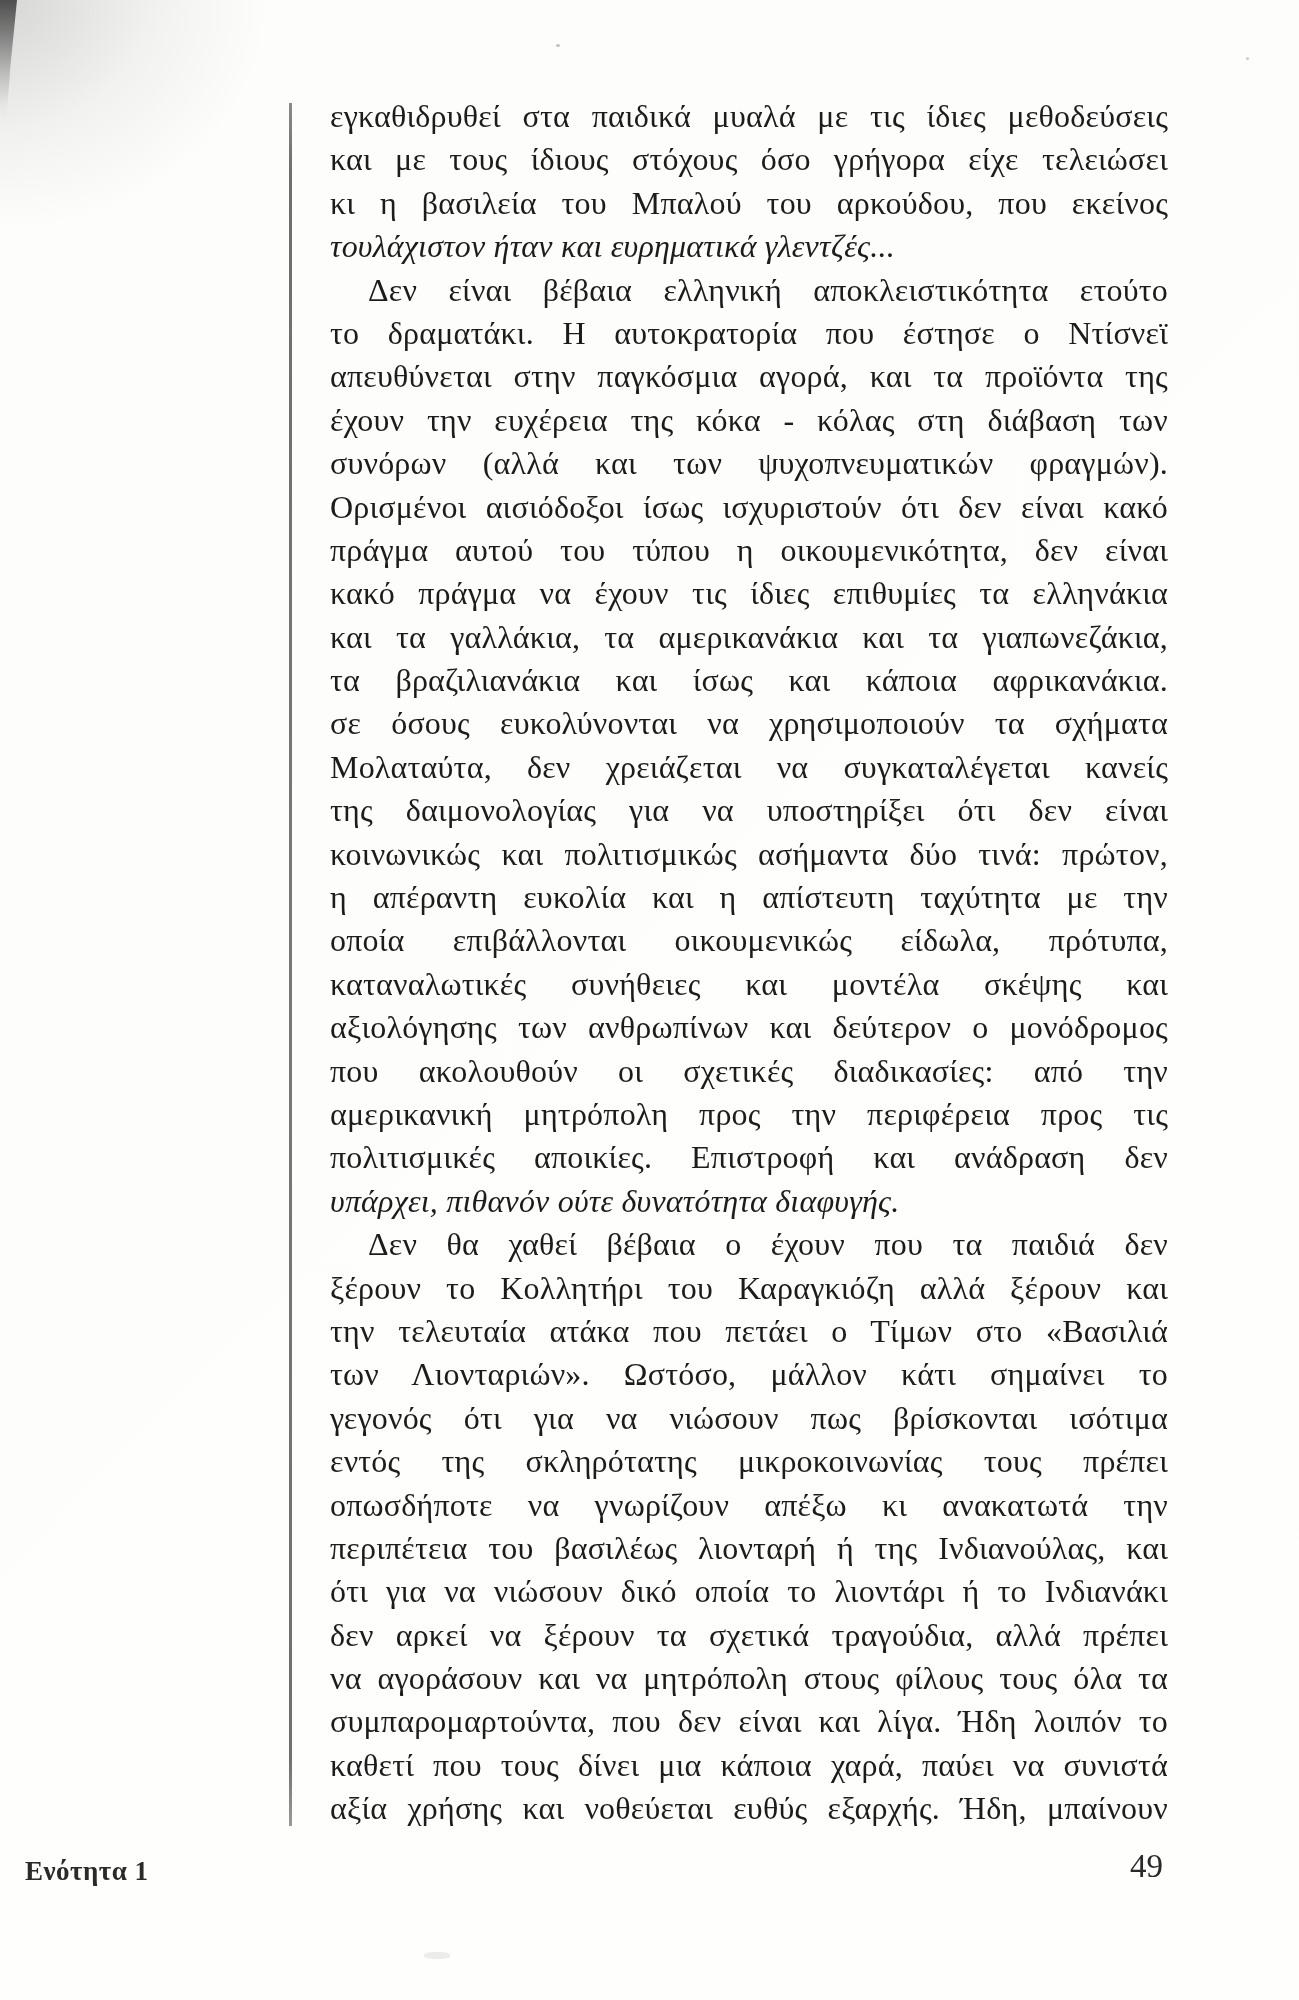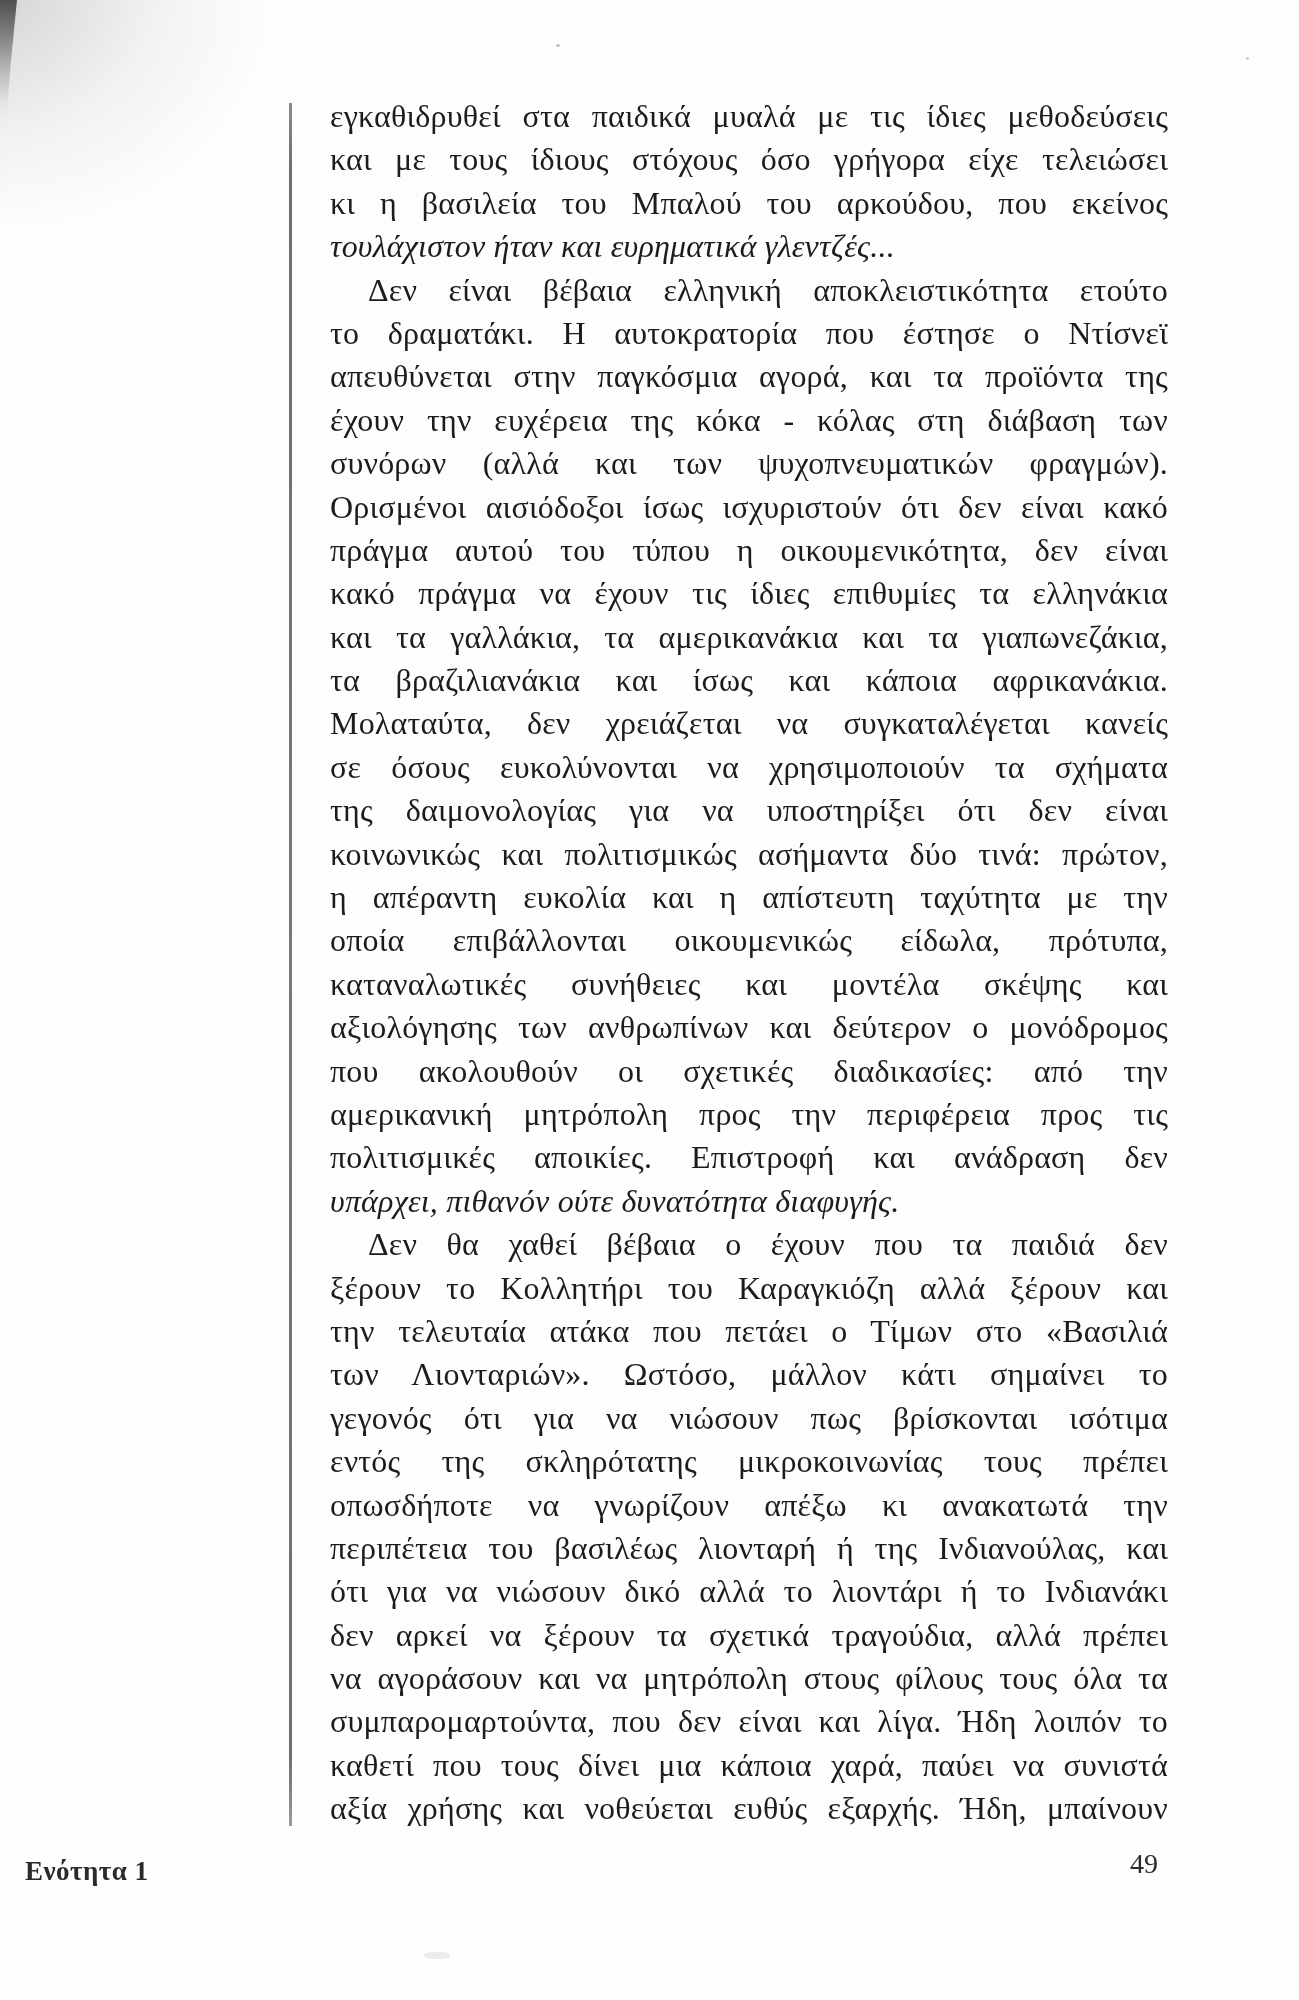--- a/index.html
+++ b/index.html
@@ -64,21 +64,21 @@
     position: absolute;
     left: 25px; top: 1856px;
     font-size: 27px;
     color: #2a2a2a;
     letter-spacing: 0.5px;
     font-weight: bold;
   }
   .page-number {
     position: absolute;
     left: 1130px; top: 1848px;
-    font-size: 28px;
+    font-size: 33px;
     color: #2a2a2a;
     text-align: center;
   }
 </style>
 </head>
 <body>
 
 <div class="page">
   <div class="corner-smudge"></div>
   <div class="corner-strip"></div>
@@ -96,41 +96,41 @@
       <div class="line indent">Δεν είναι βέβαια ελληνική αποκλειστικότητα ετούτο</div>
       <div class="line">το δραματάκι. Η αυτοκρατορία που έστησε ο Ντίσνεϊ</div>
       <div class="line">απευθύνεται στην παγκόσμια αγορά, και τα προϊόντα της</div>
       <div class="line">έχουν την ευχέρεια της κόκα - κόλας στη διάβαση των</div>
       <div class="line">συνόρων (αλλά και των ψυχοπνευματικών φραγμών).</div>
       <div class="line">Ορισμένοι αισιόδοξοι ίσως ισχυριστούν ότι δεν είναι κακό</div>
       <div class="line">πράγμα αυτού του τύπου η οικουμενικότητα, δεν είναι</div>
       <div class="line">κακό πράγμα να έχουν τις ίδιες επιθυμίες τα ελληνάκια</div>
       <div class="line">και τα γαλλάκια, τα αμερικανάκια και τα γιαπωνεζάκια,</div>
       <div class="line">τα βραζιλιανάκια και ίσως και κάποια αφρικανάκια.</div>
+      <div class="line">σε όσους ευκολύνονται να χρησιμοποιούν τα σχήματα</div>
       <div class="line">Μολαταύτα, δεν χρειάζεται να συγκαταλέγεται κανείς</div>
-      <div class="line">σε όσους ευκολύνονται να χρησιμοποιούν τα σχήματα</div>
       <div class="line">της δαιμονολογίας για να υποστηρίξει ότι δεν είναι</div>
       <div class="line">κοινωνικώς και πολιτισμικώς ασήμαντα δύο τινά: πρώτον,</div>
       <div class="line">η απέραντη ευκολία και η απίστευτη ταχύτητα με την</div>
       <div class="line">οποία επιβάλλονται οικουμενικώς είδωλα, πρότυπα,</div>
       <div class="line">καταναλωτικές συνήθειες και μοντέλα σκέψης και</div>
       <div class="line">αξιολόγησης των ανθρωπίνων και δεύτερον ο μονόδρομος</div>
       <div class="line">που ακολουθούν οι σχετικές διαδικασίες: από την</div>
       <div class="line">αμερικανική μητρόπολη προς την περιφέρεια προς τις</div>
       <div class="line">πολιτισμικές αποικίες. Επιστροφή και ανάδραση δεν</div>
       <div class="line short">υπάρχει, πιθανόν ούτε δυνατότητα διαφυγής.</div>
       <div class="line indent">Δεν θα χαθεί βέβαια ο έχουν που τα παιδιά δεν</div>
       <div class="line">ξέρουν το Κολλητήρι του Καραγκιόζη αλλά ξέρουν και</div>
       <div class="line">την τελευταία ατάκα που πετάει ο Τίμων στο «Βασιλιά</div>
       <div class="line">των Λιονταριών». Ωστόσο, μάλλον κάτι σημαίνει το</div>
       <div class="line">γεγονός ότι για να νιώσουν πως βρίσκονται ισότιμα</div>
       <div class="line">εντός της σκληρότατης μικροκοινωνίας τους πρέπει</div>
       <div class="line">οπωσδήποτε να γνωρίζουν απέξω κι ανακατωτά την</div>
       <div class="line">περιπέτεια του βασιλέως λιονταρή ή της Ινδιανούλας, και</div>
-      <div class="line">ότι για να νιώσουν δικό αλλά το λιοντάρι ή το Ινδιανάκι</div>
+      <div class="line">ότι για να νιώσουν δικό οποία το λιοντάρι ή το Ινδιανάκι</div>
       <div class="line">δεν αρκεί να ξέρουν τα σχετικά τραγούδια, αλλά πρέπει</div>
       <div class="line">να αγοράσουν και να μητρόπολη στους φίλους τους όλα τα</div>
       <div class="line">συμπαρομαρτούντα, που δεν είναι και λίγα. Ήδη λοιπόν το</div>
       <div class="line">καθετί που τους δίνει μια κάποια χαρά, παύει να συνιστά</div>
       <div class="line">αξία χρήσης και νοθεύεται ευθύς εξαρχής. Ήδη, μπαίνουν</div>
     </div>
 
   <div class="footer-left">Ενότητα 1</div>
   <div class="page-number">49</div>
 </div>

